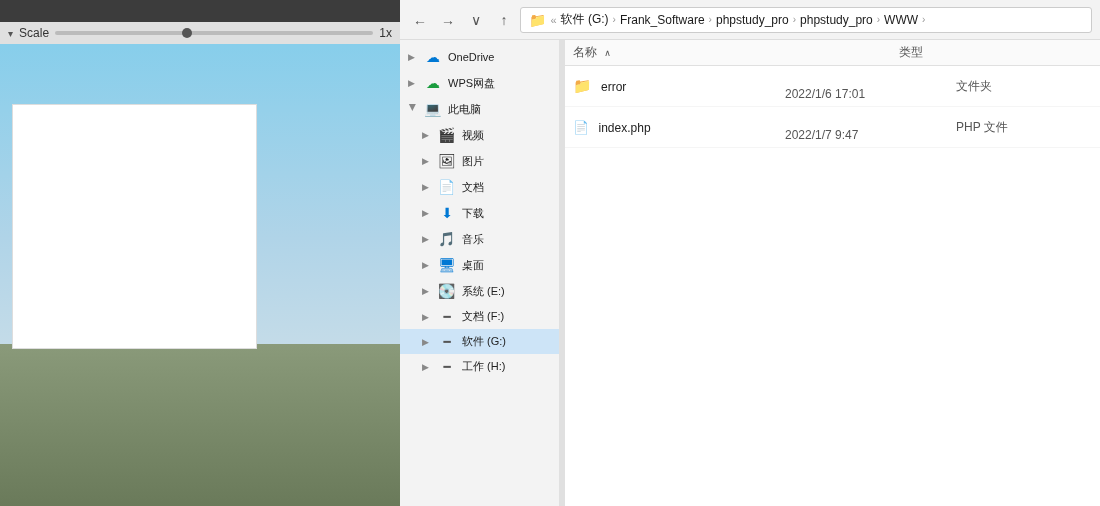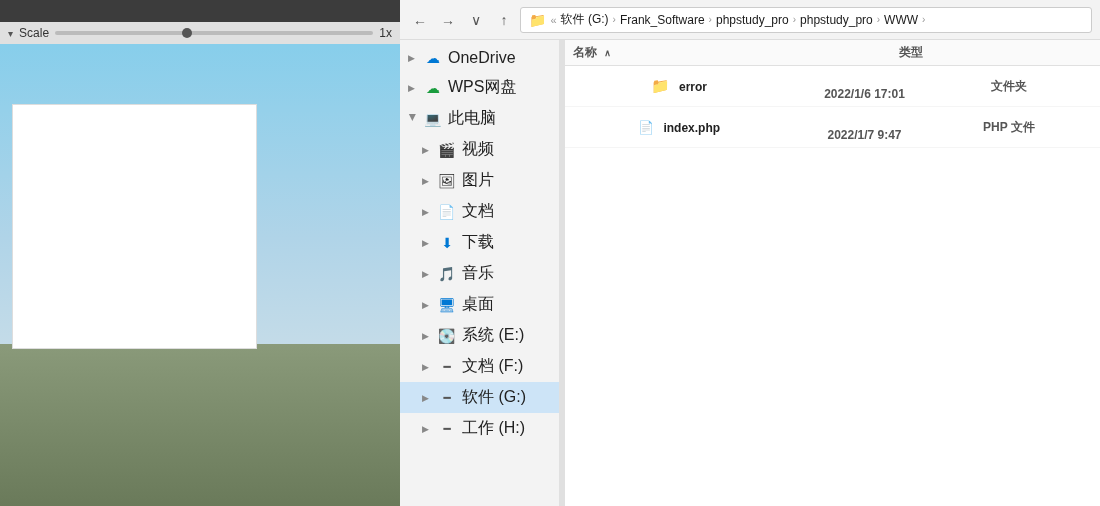--- a/index.html
+++ b/index.html
@@ -199,31 +199,30 @@
     }
 
     .sidebar-item .item-icon {
       font-size: 14px;
       width: 18px;
       flex-shrink: 0;
       text-align: center;
     }
 
     .sidebar-item .item-label {
-      font-size: 16px;
+      font-size: 11px;
       white-space: nowrap;
     }
 
     
     .file-list {
       flex: 1;
       height: 100%;
       overflow-y: auto;
       background: #fff;
-      font-weight: bold;
     }
 
     .file-list-header {
       display: flex;
       align-items: center;
       padding: 4px 8px;
       border-bottom: 1px solid #e0e0e0;
       background: #fafafa;
       font-size: 12px;
       color: #555;
@@ -236,21 +235,20 @@
     .col-size { width: 30px; }
 
     .file-row {
       display: flex;
       align-items: center;
       padding: 5px 8px;
       cursor: pointer;
       font-size: 12px;
       color: #222;
       border-bottom: 1px solid #f5f5f5;
-      text-align: center;
     }
 
     .file-icon {
       font-size: 15px;
       margin-right: 6px;
       flex-shrink: 0;
     }
 
     .file-name { flex: 2; }
     .file-date { flex: 1.5; color: #555; margin-top: 16px; }

